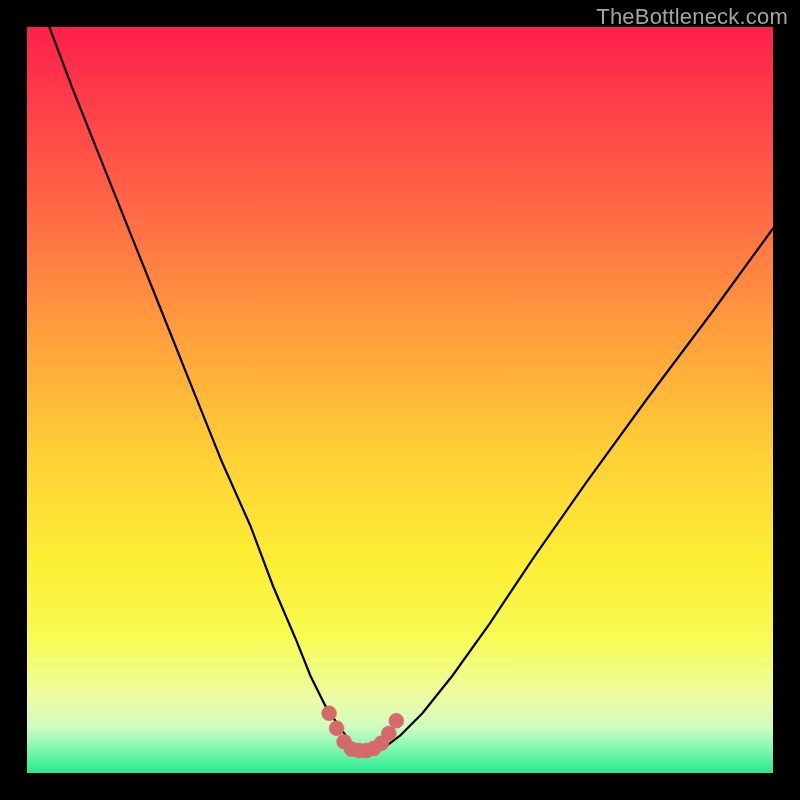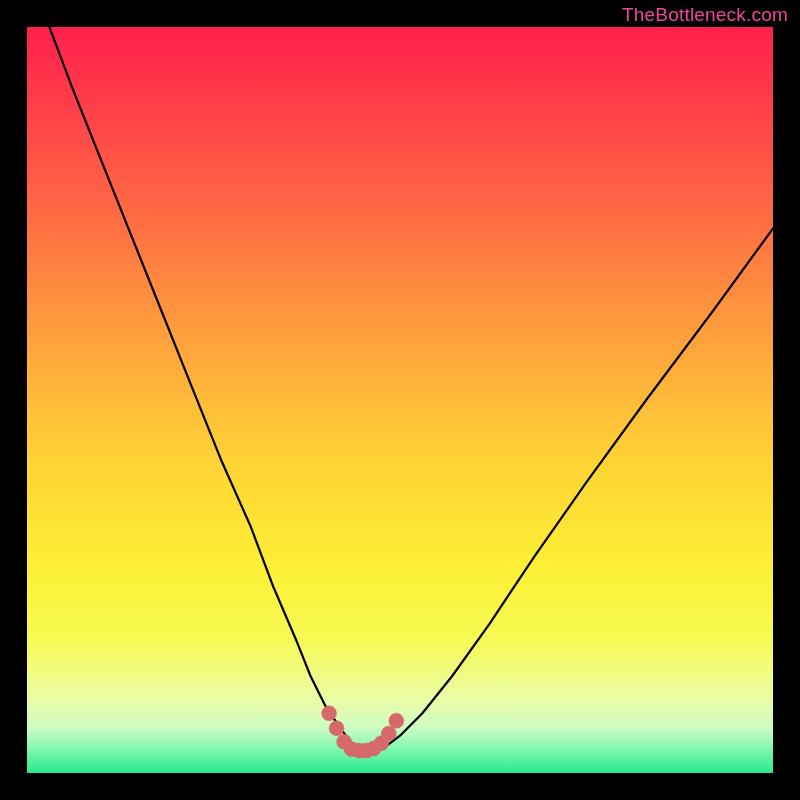--- a/index.html
+++ b/index.html
@@ -23,23 +23,23 @@
     top: 27px;
     width: 746px;
     height: 746px;
     overflow: hidden;
     
   }
   .watermark {
     position: absolute;
     top: 4px;
     right: 12px;
-    font-size: 19px;
+    font-size: 22px;
     font-weight: 500;
-    color: #ec4899;
+    color: #a3a3a3;
     letter-spacing: 0.2px;
     user-select: none;
   }
   svg.curve {
     position: absolute;
     left: 0;
     top: 0;
     width: 746px;
     height: 746px;
     overflow: visible;

